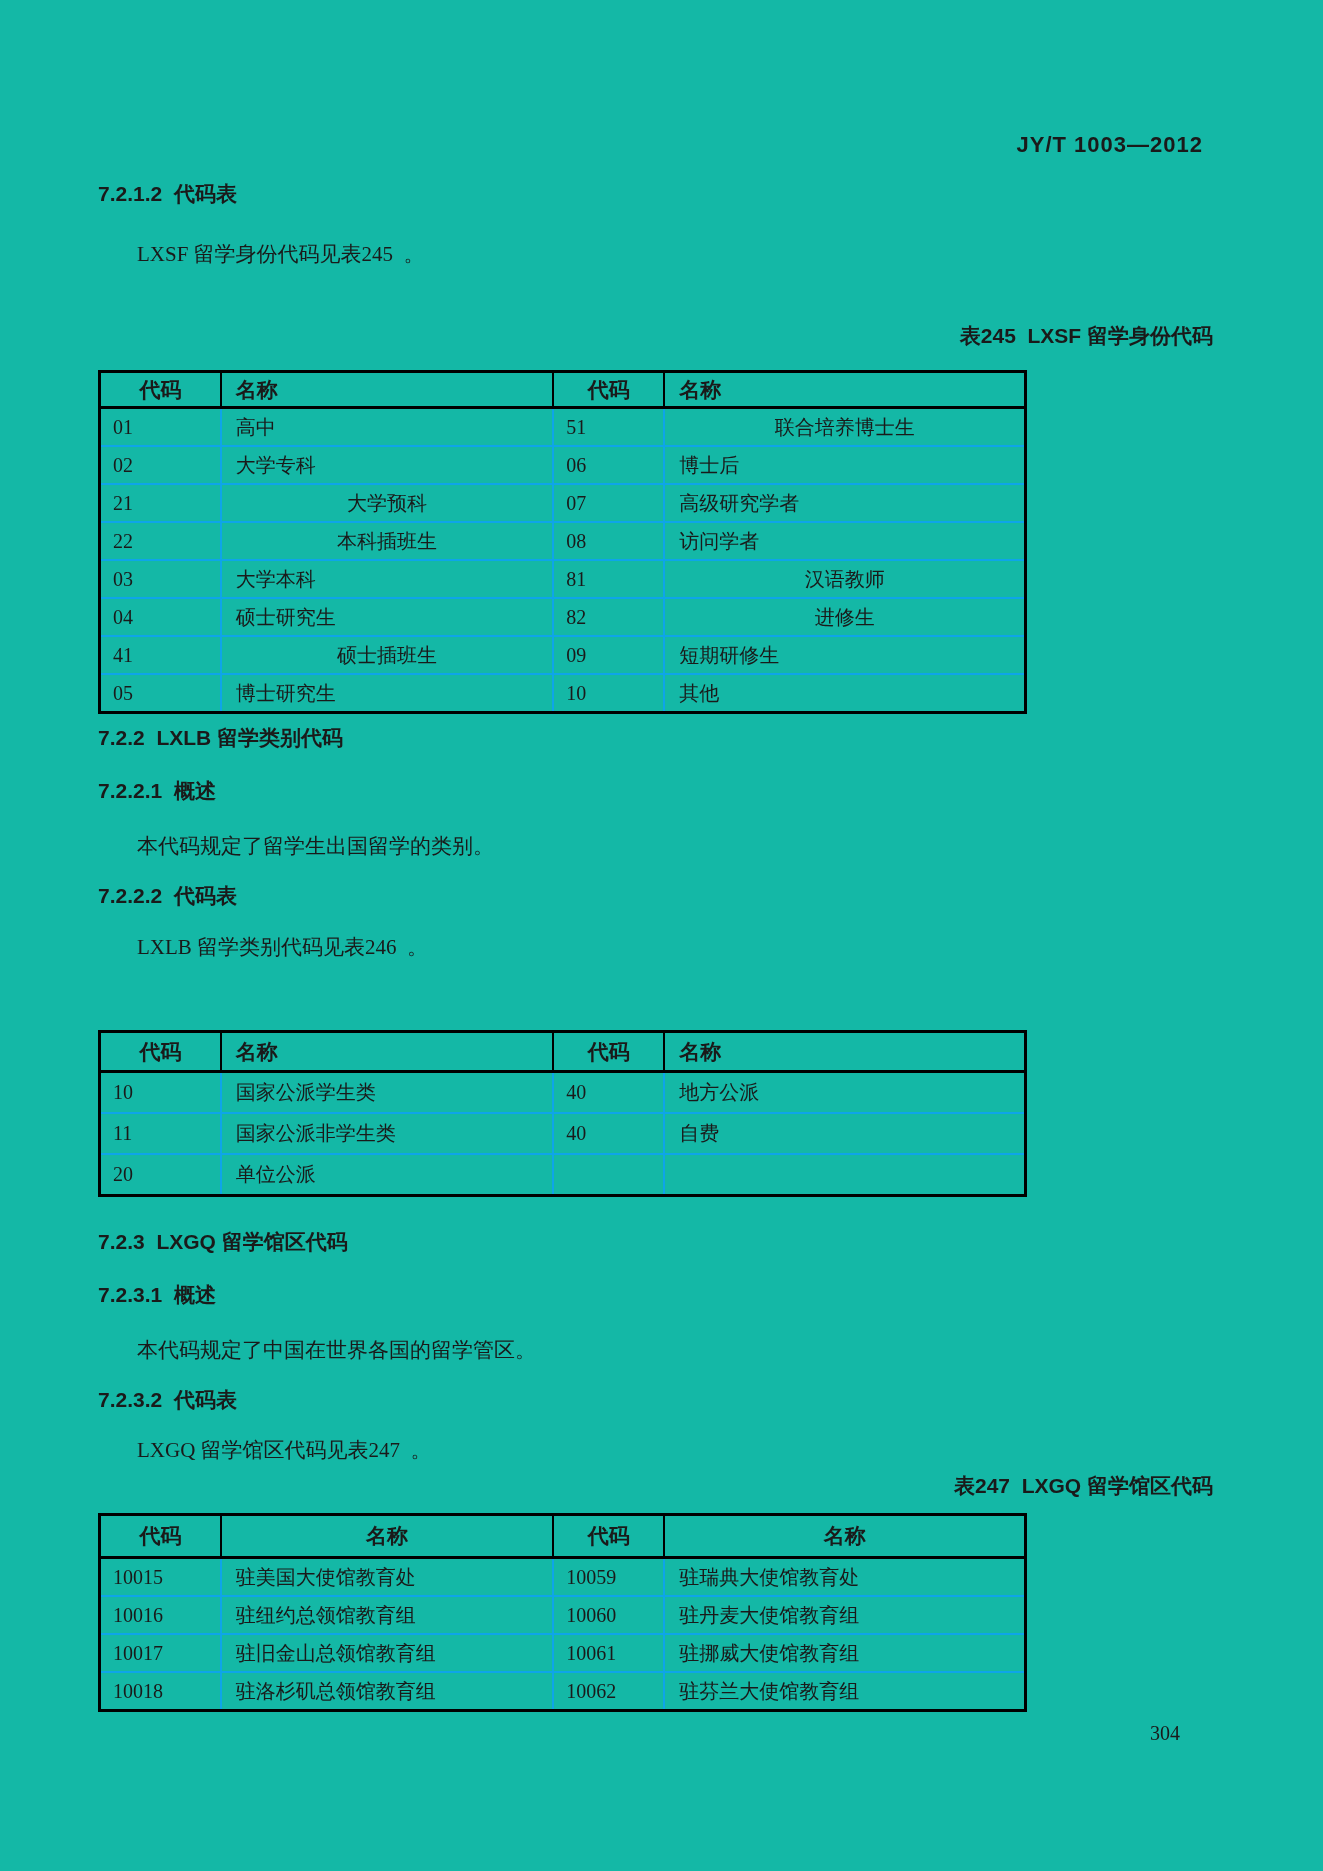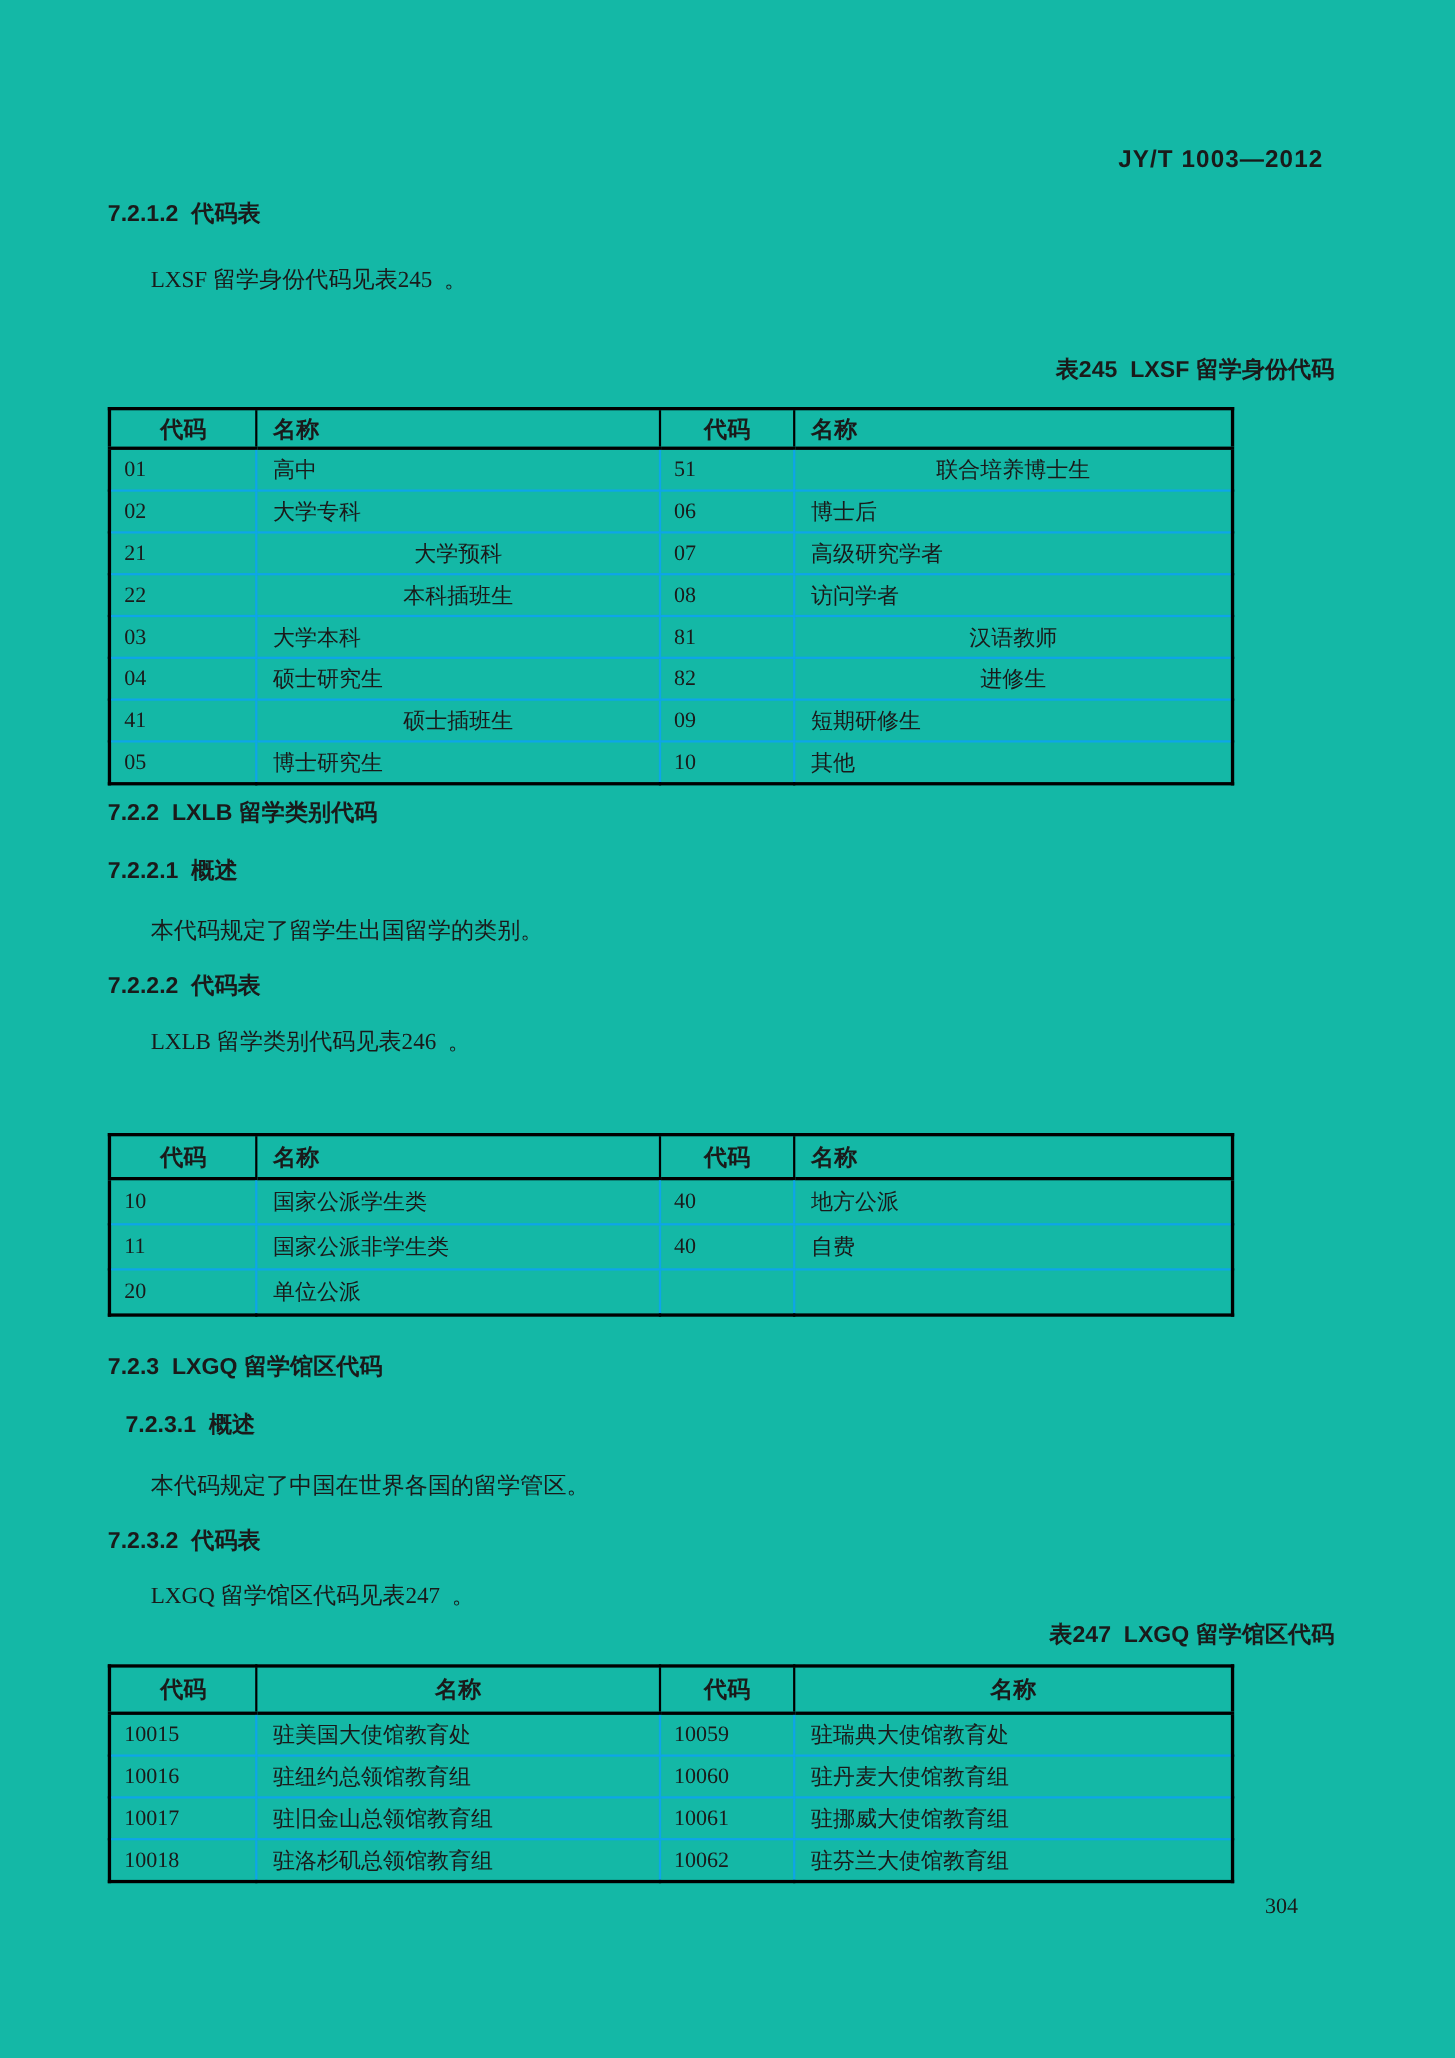--- a/index.html
+++ b/index.html
@@ -18,21 +18,21 @@
     font-family:"Liberation Sans","DejaVu Sans",sans-serif;
     font-weight:bold; font-size:21px; white-space:pre;
   }
   .para { font-size:21px; white-space:pre; }
   .caption {
     left:98px; width:1115px; text-align:right;
     font-family:"Liberation Sans","DejaVu Sans",sans-serif;
     font-weight:bold; font-size:21px; white-space:pre;
   }
   table.tbl {
-    border-collapse:collapse; width:1024px; table-layout:fixed;
+    border-collapse:collapse; width:929px; table-layout:fixed;
     border:3px solid #000;
   }
   .tbl th {
     font-family:"Liberation Sans","DejaVu Sans",sans-serif;
     font-weight:bold; font-size:21px;
     border:2px solid #000; border-bottom:3px solid #000;
     padding:0; vertical-align:middle;
   }
   .tbl td {
     font-size:20px; border:2px solid #0ea5e9;
@@ -169,21 +169,21 @@
       <td class="code">20</td>
       <td class="l">单位公派</td>
       <td class="code"></td>
       <td class="l"></td>
     </tr>
   </tbody>
     </table>
 
   <div class="abs h" style="top:1228px; left:98px;">7.2.3  LXGQ 留学馆区代码</div>
 
-  <div class="abs h" style="top:1281px; left:98px;margin-left:16px;">7.2.3.1  概述</div>
+  <div class="abs h" style="top:1281px; left:98px;">7.2.3.1  概述</div>
 
   <div class="abs para" style="top:1336px; left:137px;">本代码规定了中国在世界各国的留学管区。</div>
 
   <div class="abs h" style="top:1386px; left:98px;">7.2.3.2  代码表</div>
 
   <div class="abs para" style="top:1436px; left:137px;">LXGQ 留学馆区代码见表247  。</div>
 
   <div class="abs caption" style="top:1472px;">表247  LXGQ 留学馆区代码</div>
 
   <table class="tbl t247 abs" style="top:1513px; left:98px;">

